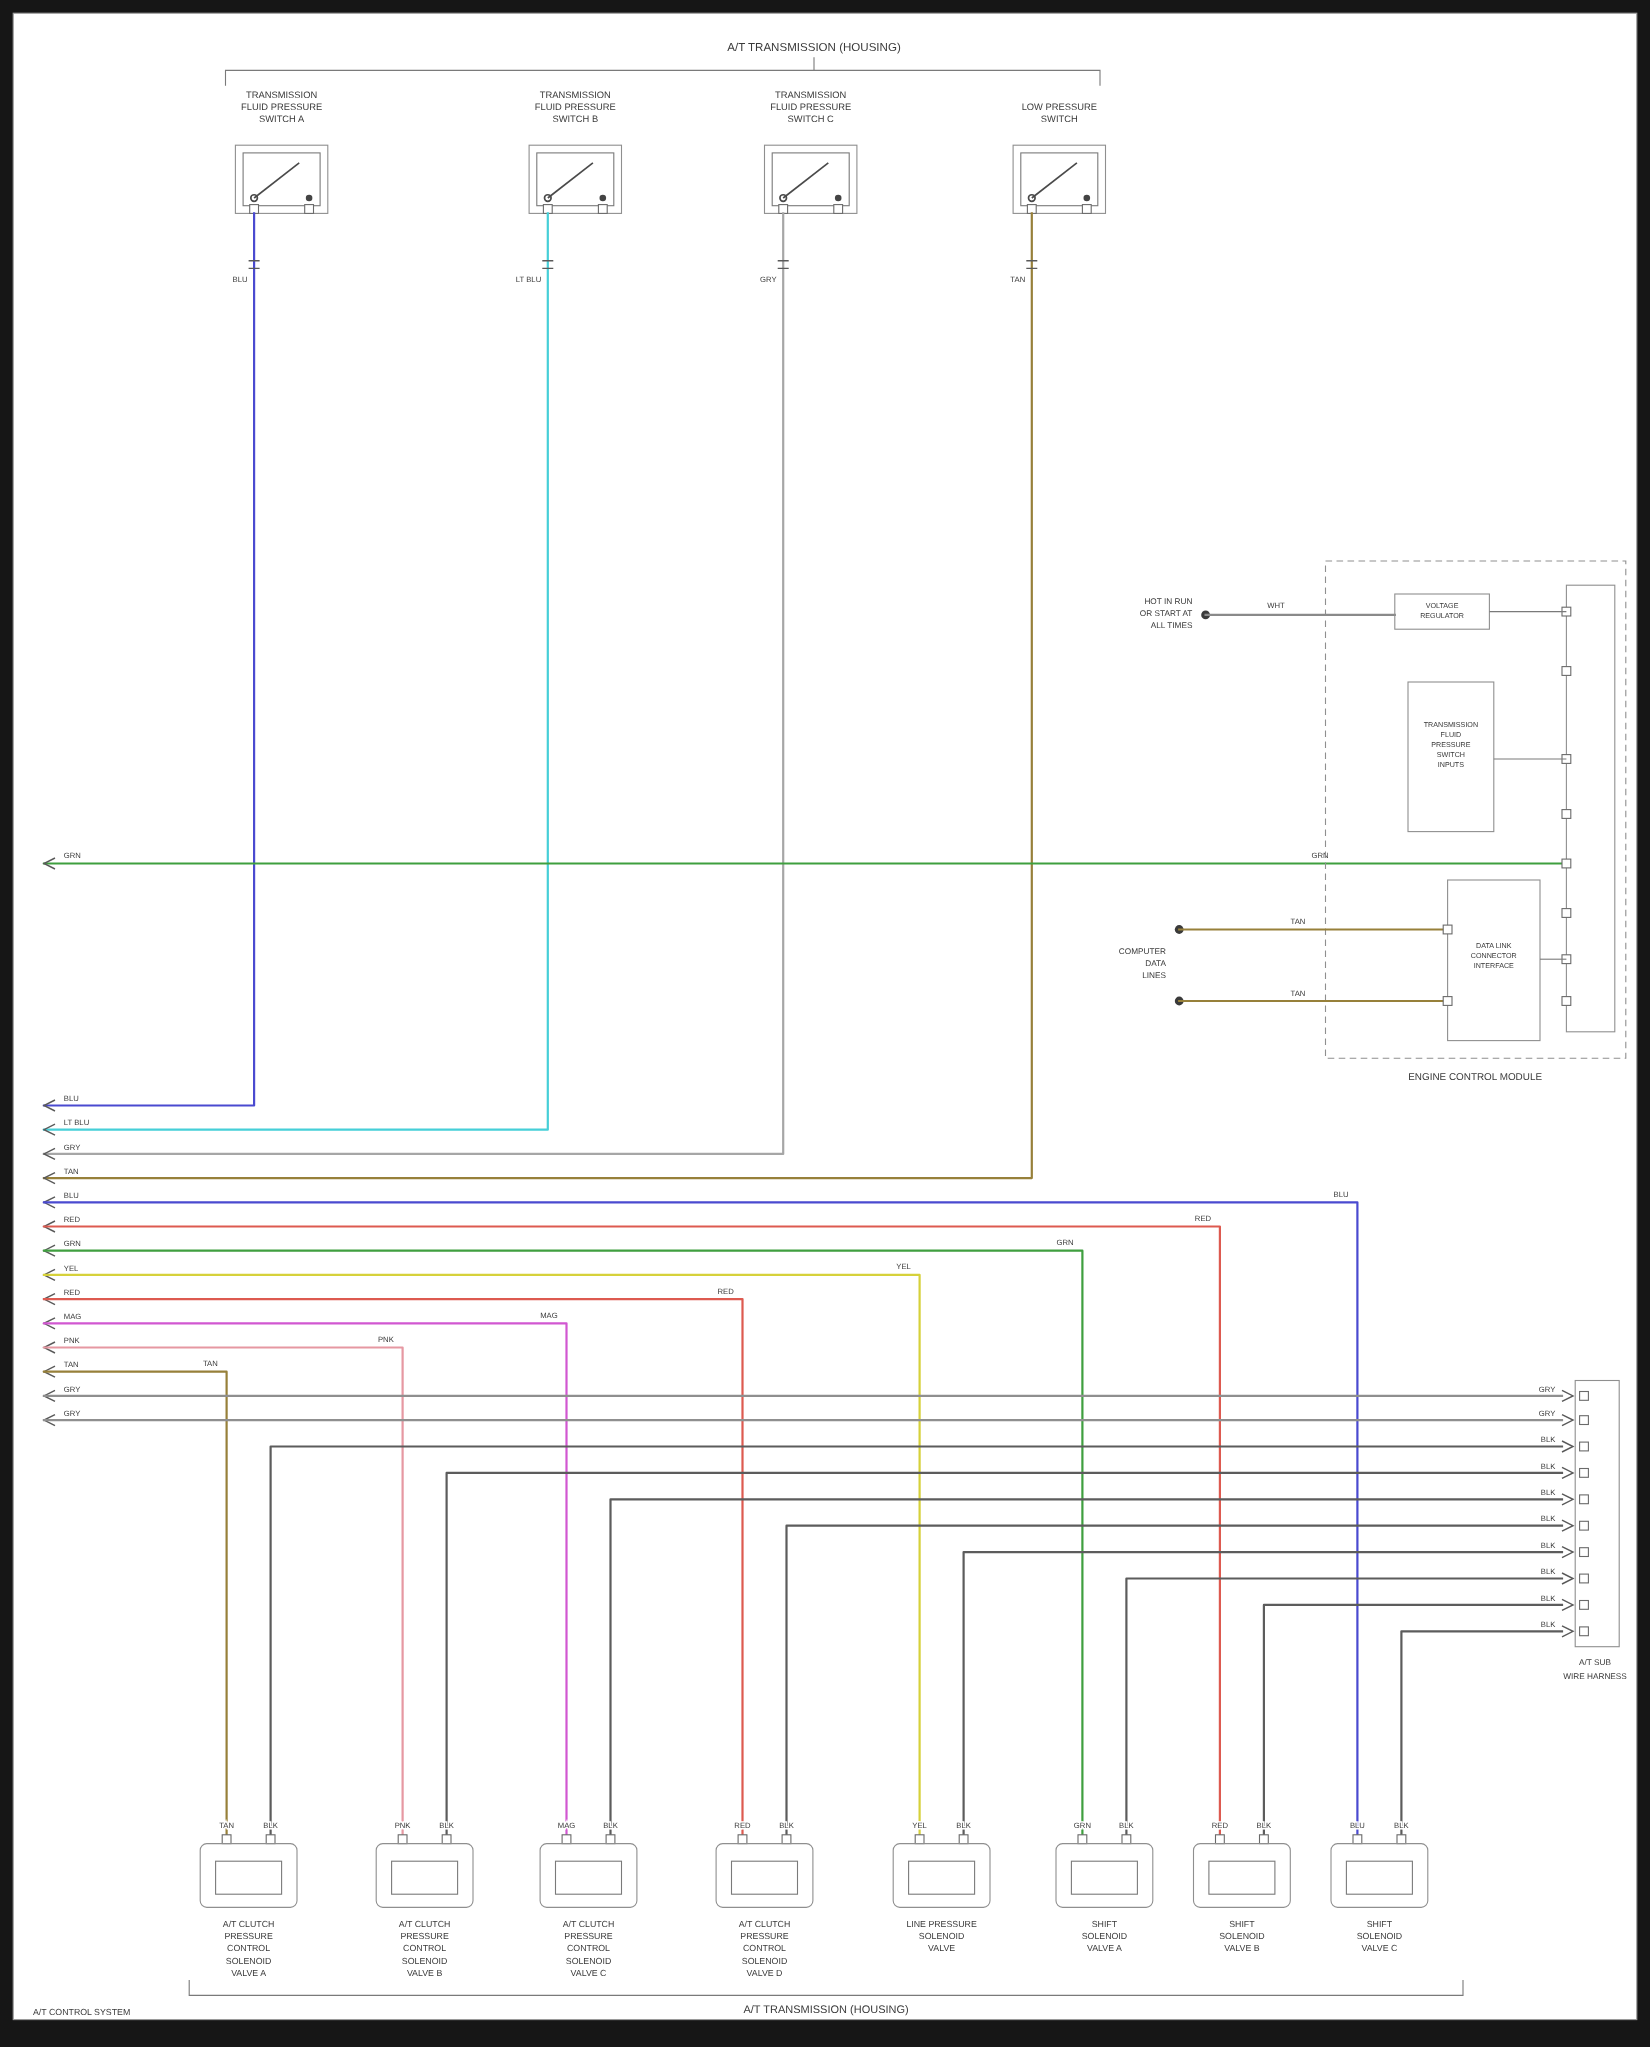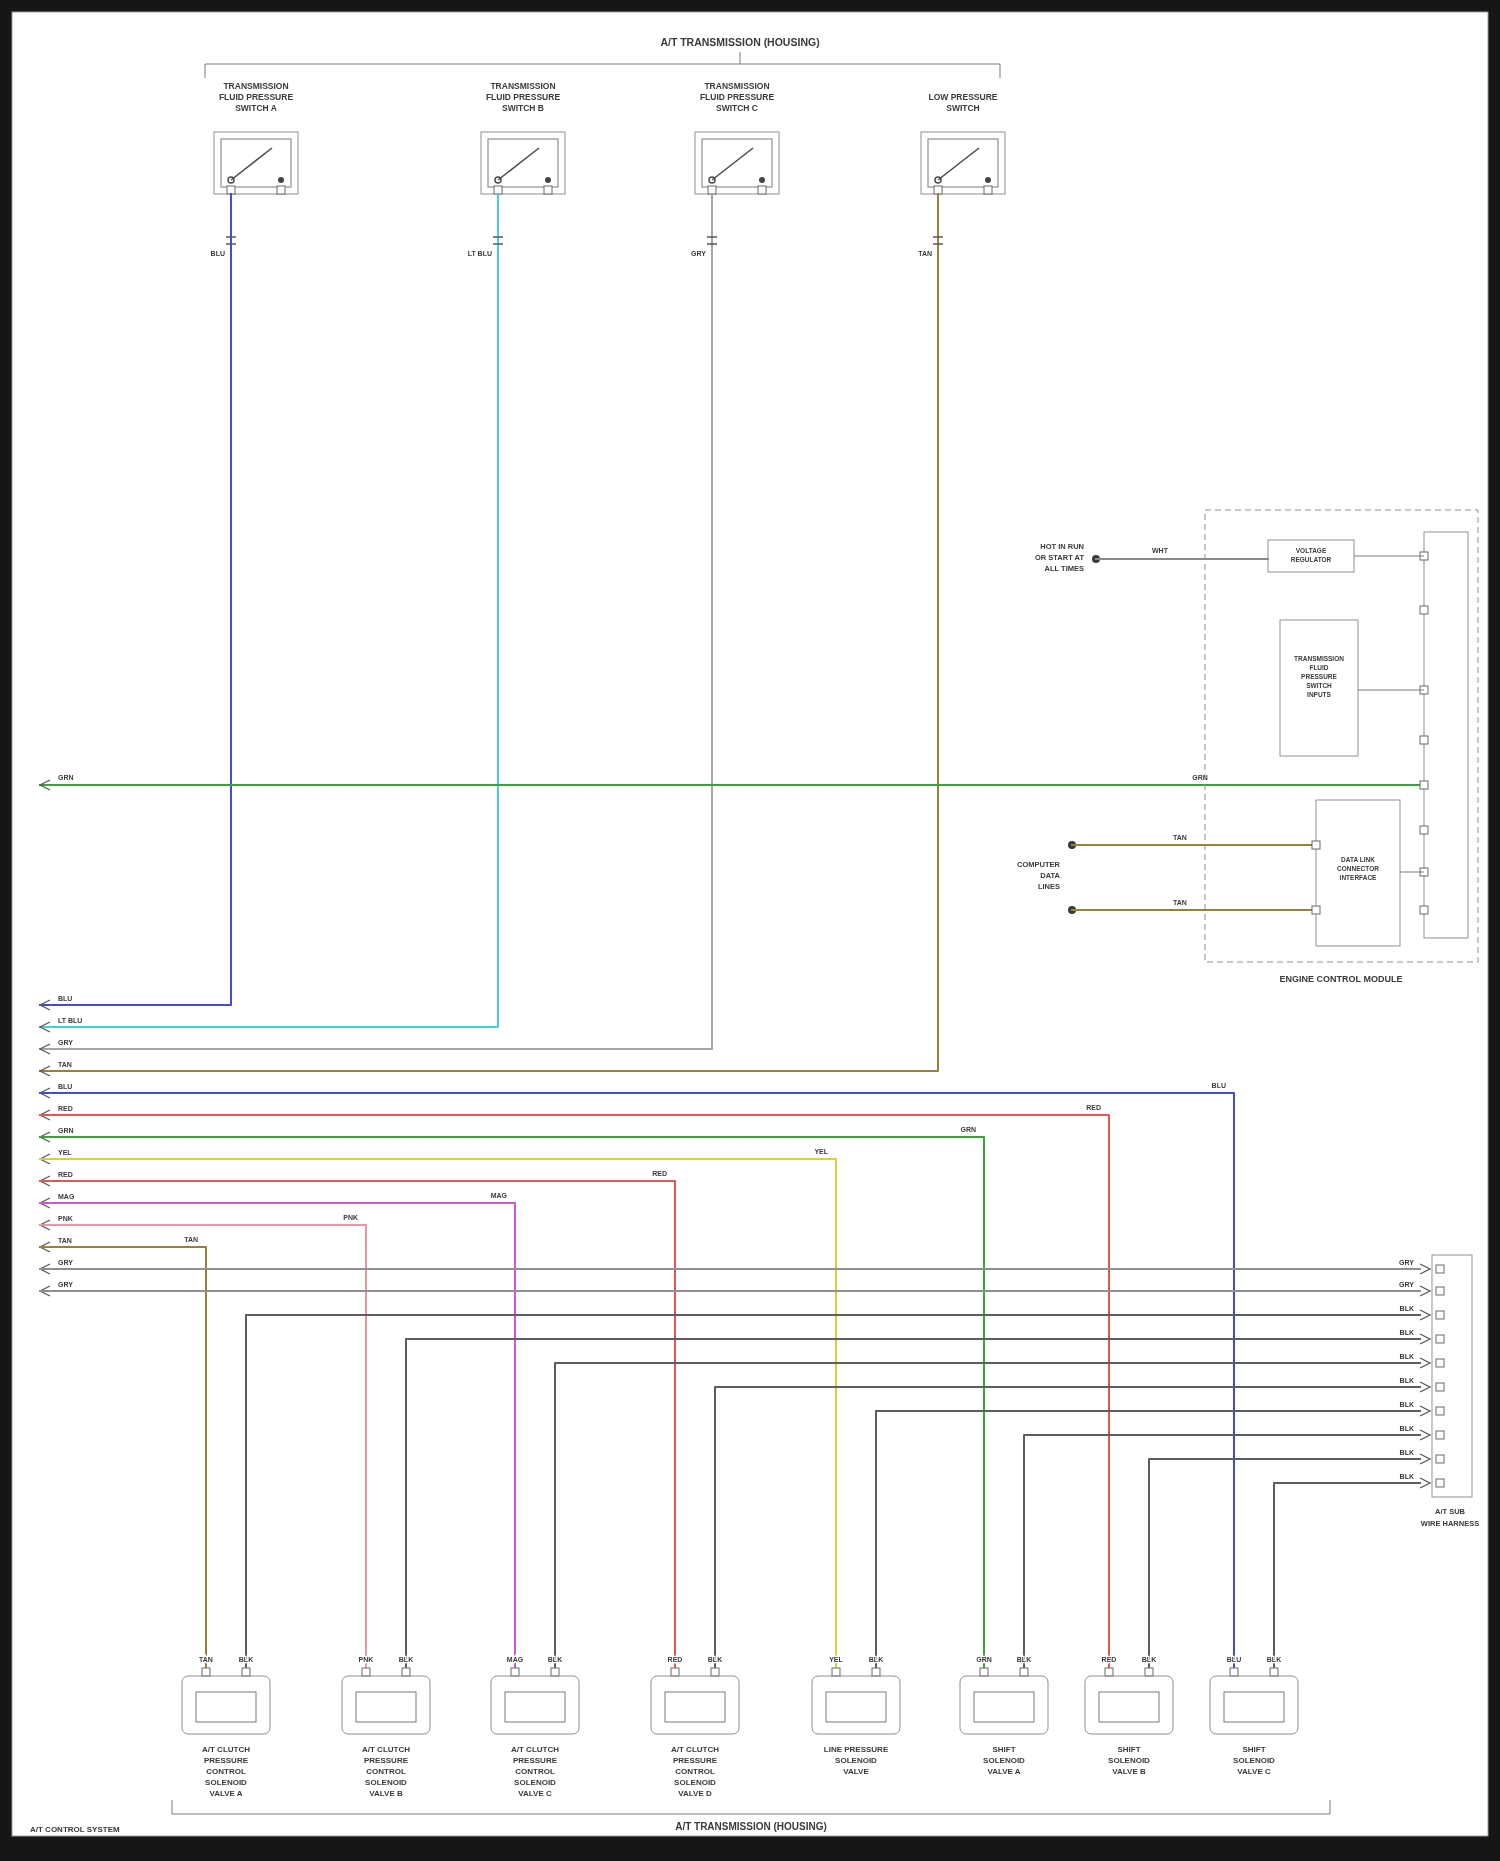--- a/index.html
+++ b/index.html
@@ -1,16 +1,16 @@
 <!DOCTYPE html>
 <html><head>
 <meta charset="utf-8">
 <style>
   html,body{margin:0;padding:0;background:#161616;}
-  .page-wrap{position:relative;width:1500px;height:1861px;background:#161616;overflow:hidden;font-weight:bold;}
+  .page-wrap{position:relative;width:1500px;height:1861px;background:#161616;overflow:hidden;}
   svg{position:absolute;left:0;top:0;}
   text{font-family:"Liberation Sans",sans-serif;fill:#3a3a3a;}
   .t65{font-size:6.5px}.t75{font-size:7.5px}.t8{font-size:8px}
   .t85{font-size:8.5px}.t9{font-size:9px}.t10{font-size:10px}.t105{font-size:10.5px}
   .mid{text-anchor:middle}.end{text-anchor:end}
   .wlbl{paint-order:stroke;stroke:#ffffff;stroke-width:2.6px;font-size:7px;}
   .frame{fill:none;stroke:#8f8f8f;stroke-width:1;}
   .thin{fill:none;stroke:#7a7a7a;stroke-width:1;}
   .dashed{stroke-dasharray:6 4;}
   .wire{fill:none;stroke-width:2;stroke-linejoin:round;stroke-linecap:square;}

